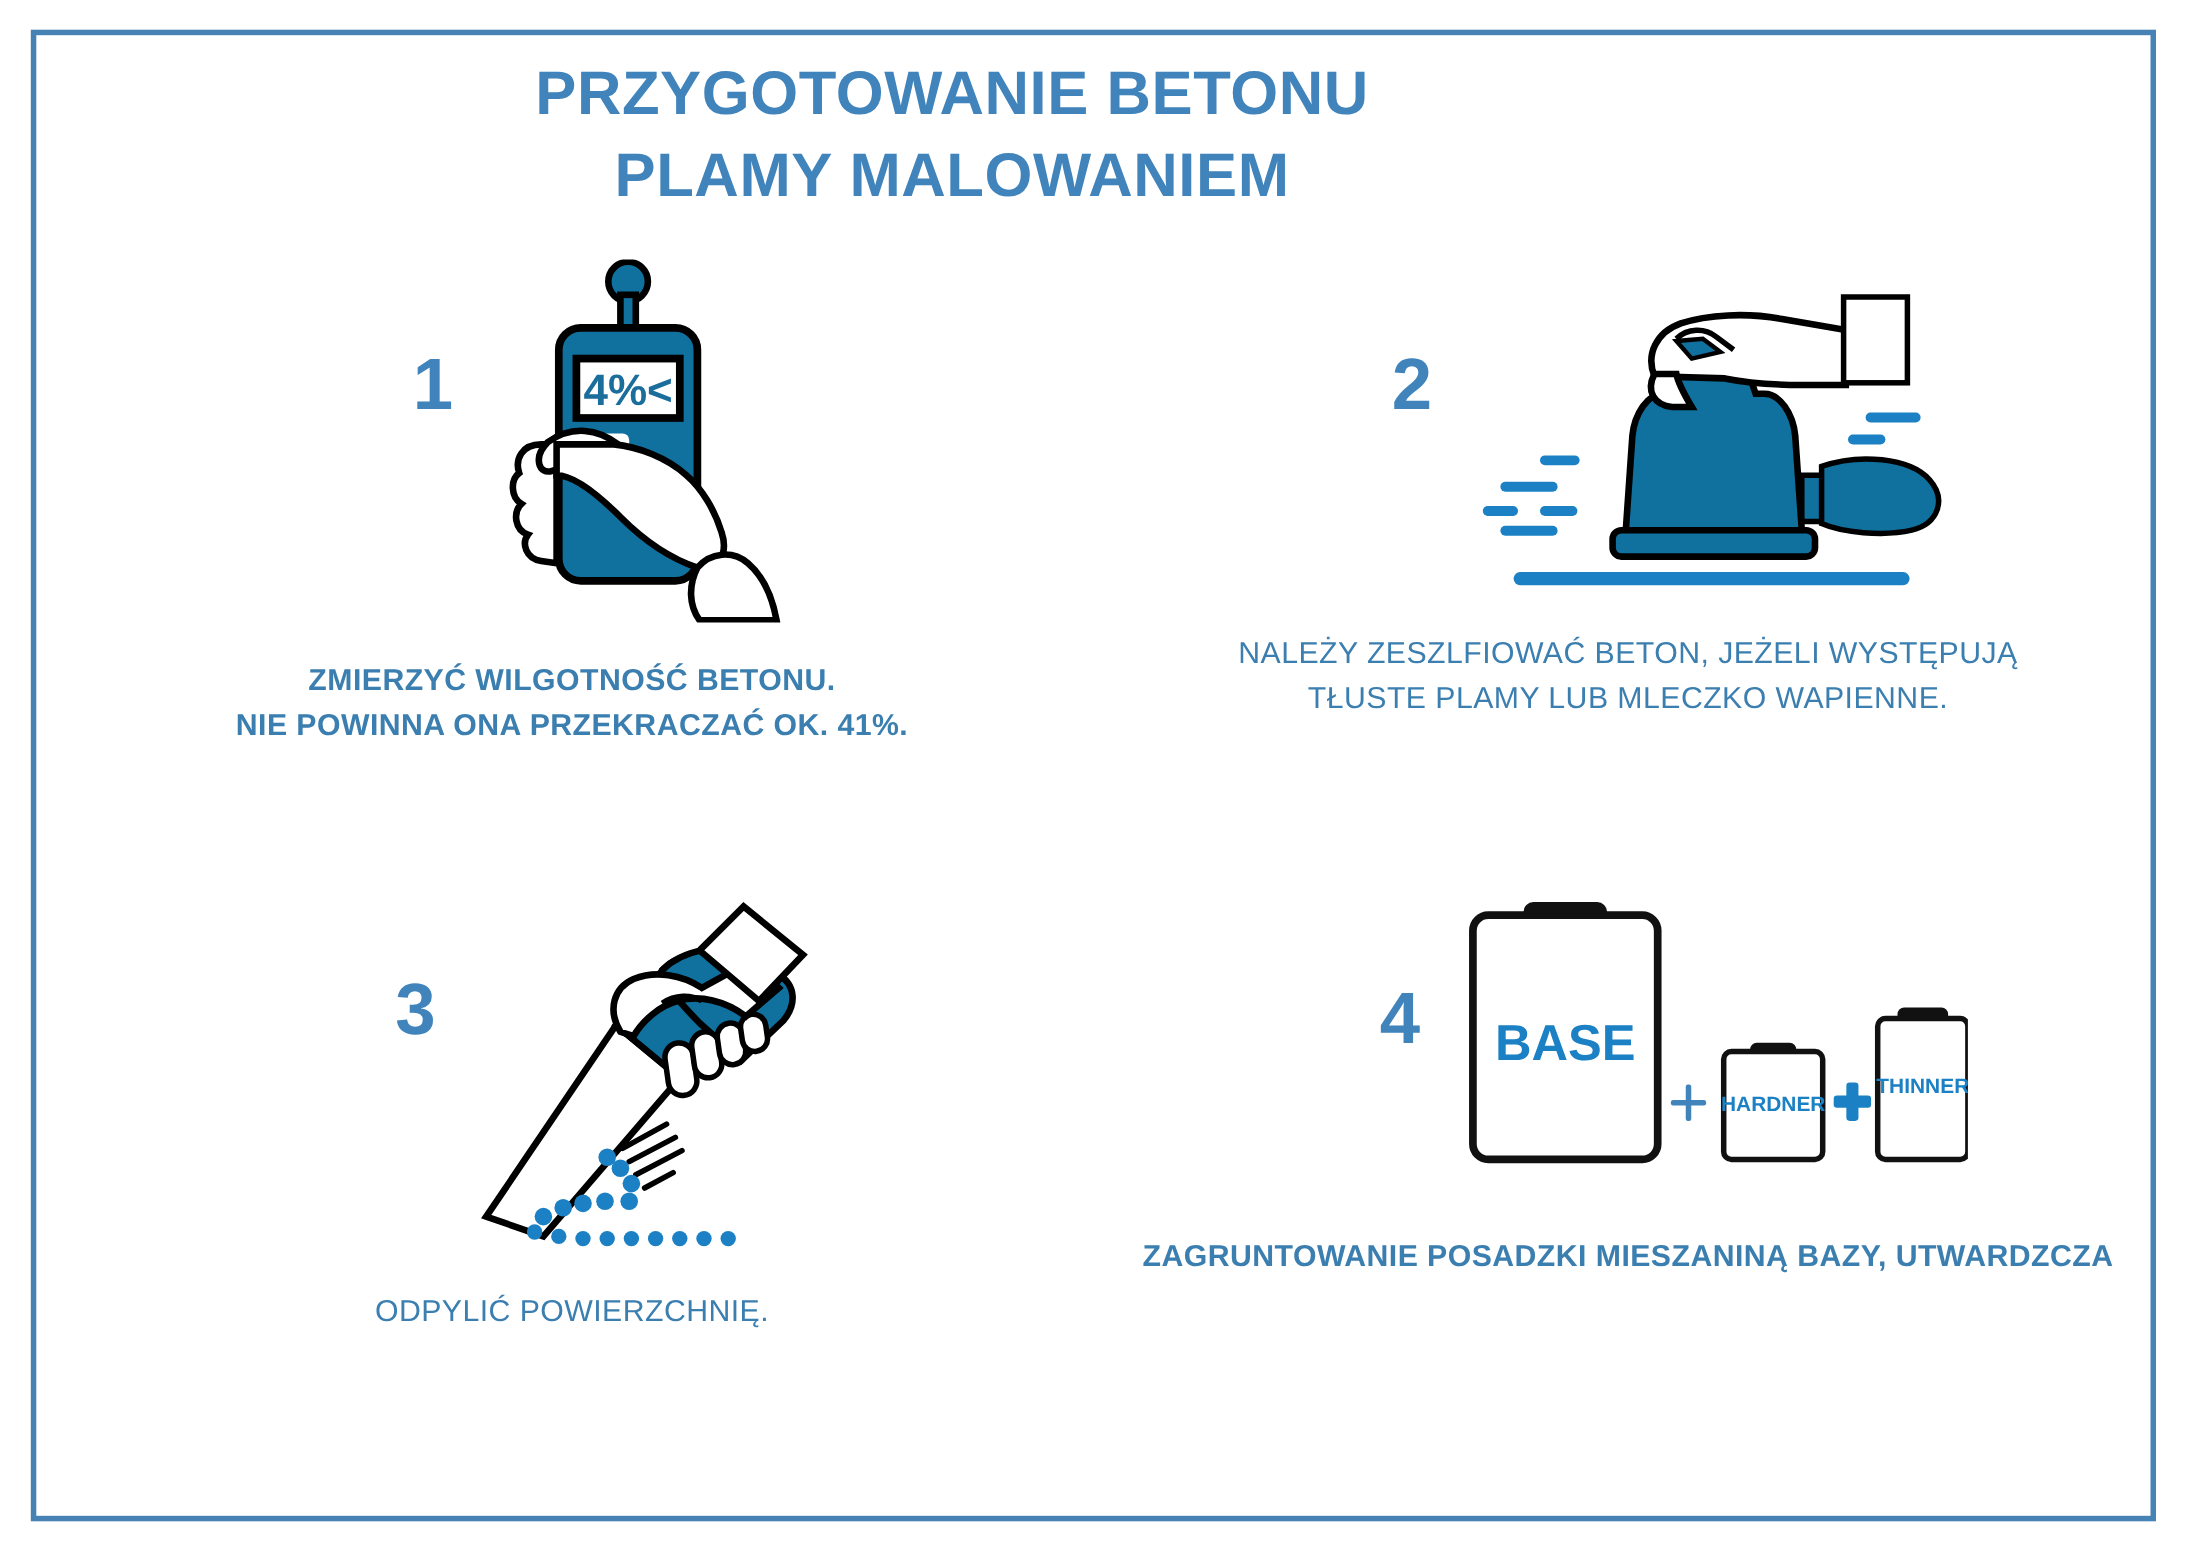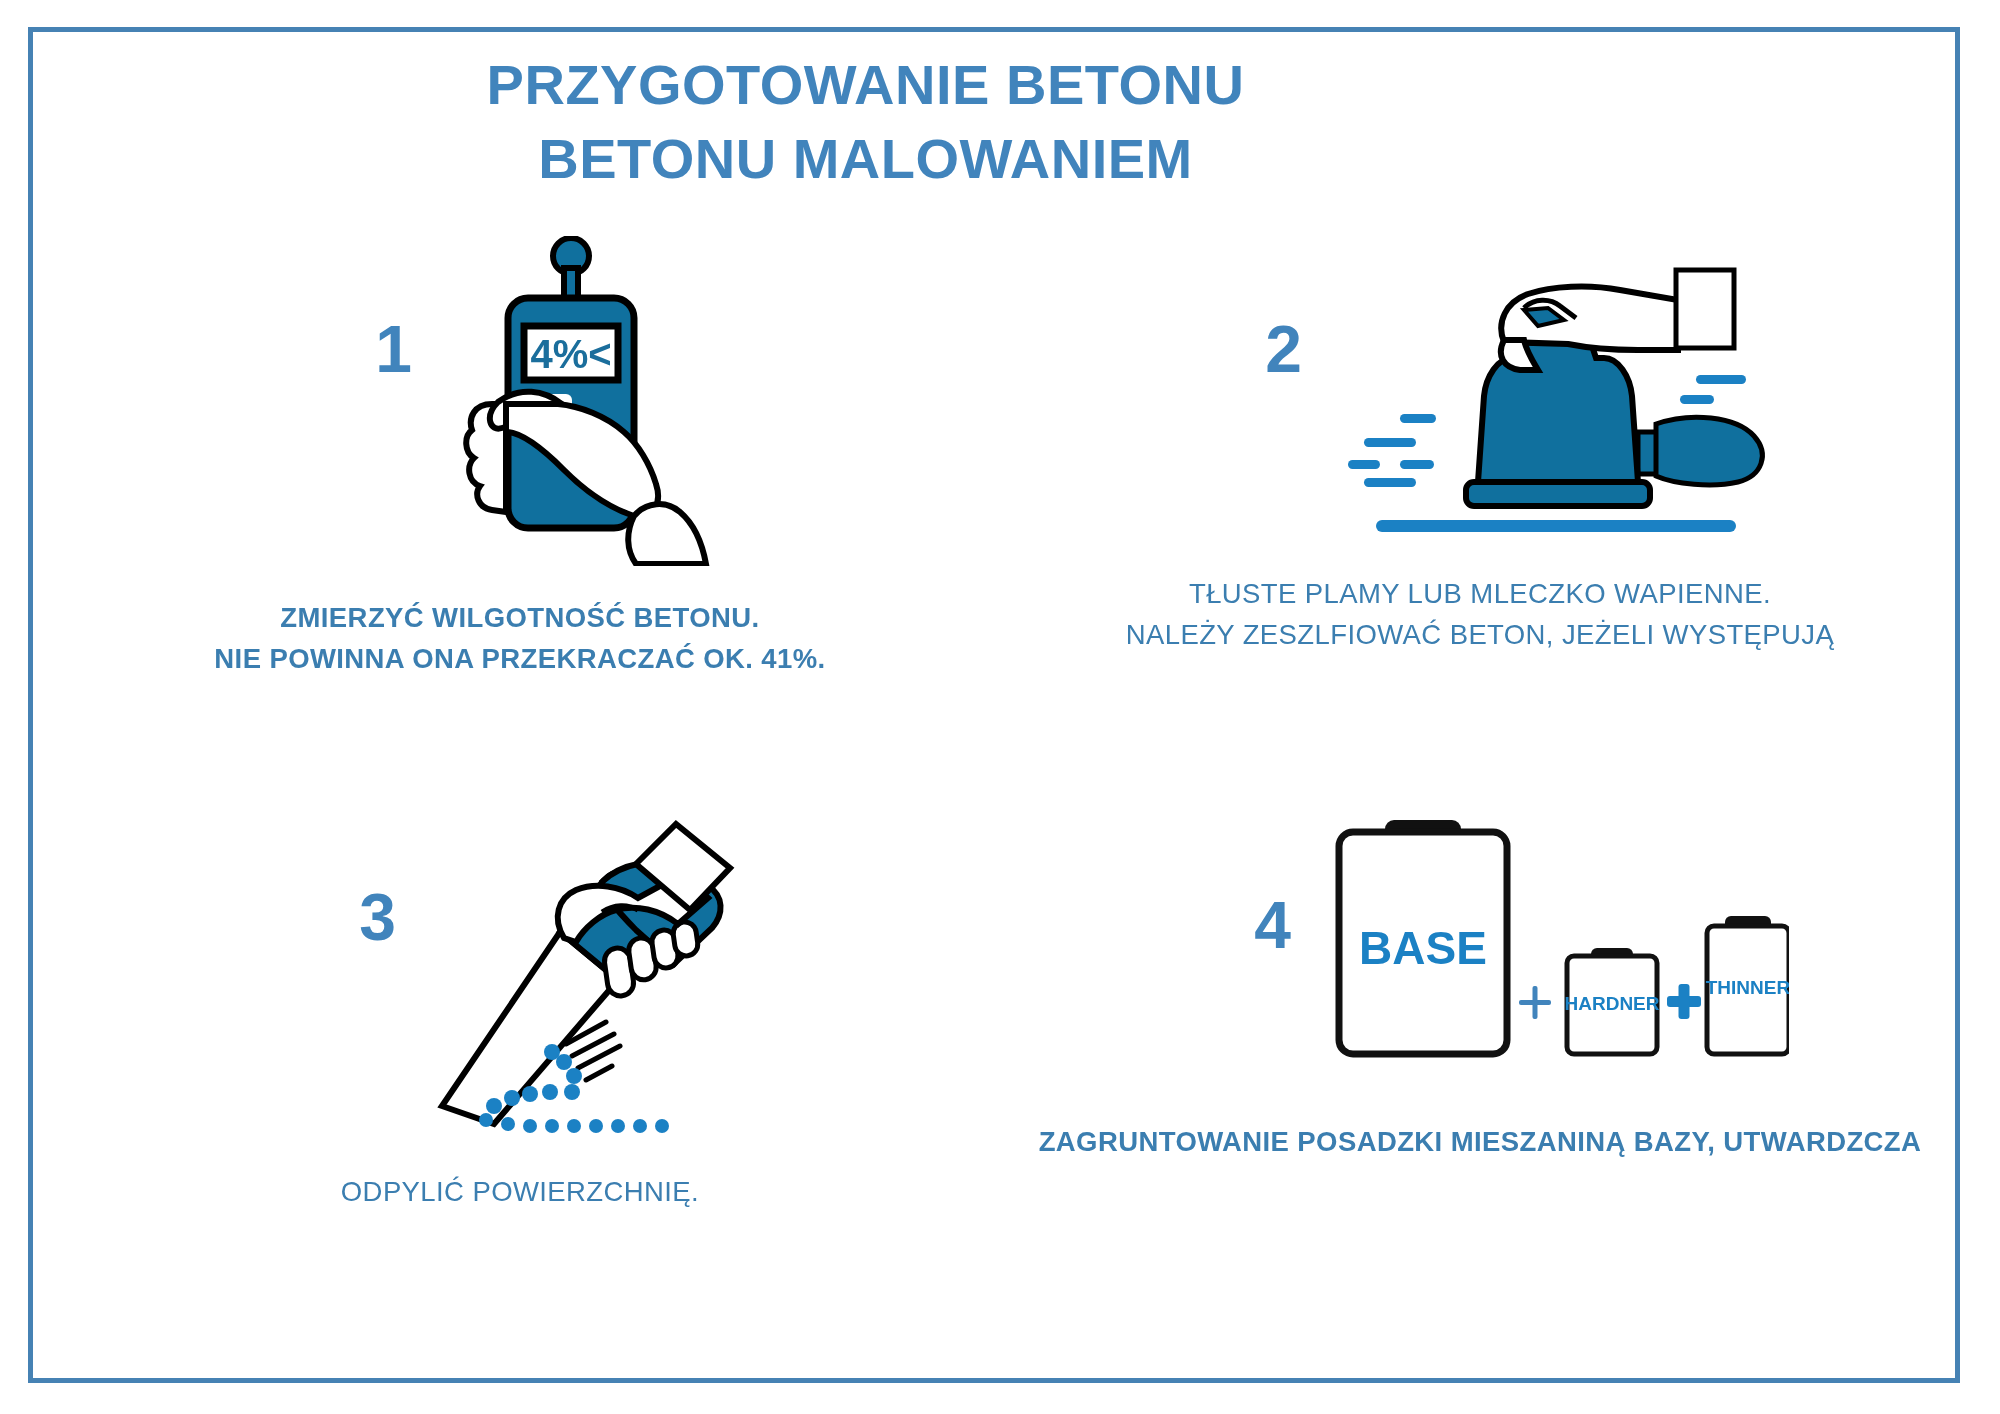--- a/index.html
+++ b/index.html
@@ -111,21 +111,21 @@
 </style>
 </head>
 <body>
 
 <div class="poster">
 
   <div class="frame-border"></div>
 
   <div class="title-block">
     <div class="title-line">PRZYGOTOWANIE BETONU</div>
-    <div class="title-line">BETONU MALOWANIEM</div>
+    <div class="title-line">PLAMY MALOWANIEM</div>
   </div>
 
   <div class="steps">
 
     <div class="step step-1">
       <div class="step-top">
         <div class="step-number">1</div>
 
         <svg class="art" width="300" height="330" viewBox="0 0 300 330">
 
@@ -200,22 +200,22 @@
                    C194 124 188 114 186 104 Z" fill="#ffffff" stroke="#000" stroke-width="6"></path>
 
           <path d="M186 72 C196 62 212 62 222 70 L238 82" fill="none" stroke="#000" stroke-width="5"></path>
           <path d="M186 74 L210 72 L226 84 L200 90 Z" fill="#10709E" stroke="#000" stroke-width="4"></path>
 
           <rect x="338" y="34" width="58" height="78" fill="#ffffff" stroke="#000" stroke-width="5"></rect>
         </svg>
       </div>
 
       <div class="caption">
+        <div>NALEŻY ZESZLFIOWAĆ BETON, JEŻELI WYSTĘPUJĄ</div>
         <div>TŁUSTE PLAMY LUB MLECZKO WAPIENNE.</div>
-        <div>NALEŻY ZESZLFIOWAĆ BETON, JEŻELI WYSTĘPUJĄ</div>
       </div>
     </div>
 
     <div class="step step-3">
       <div class="step-top">
         <div class="step-number">3</div>
 
         <svg class="art" width="340" height="330" viewBox="0 0 340 330">
 
           <path d="M18 300 L70 318 L194 174 L136 126 Z" fill="#ffffff" stroke="#000" stroke-width="6"></path>

